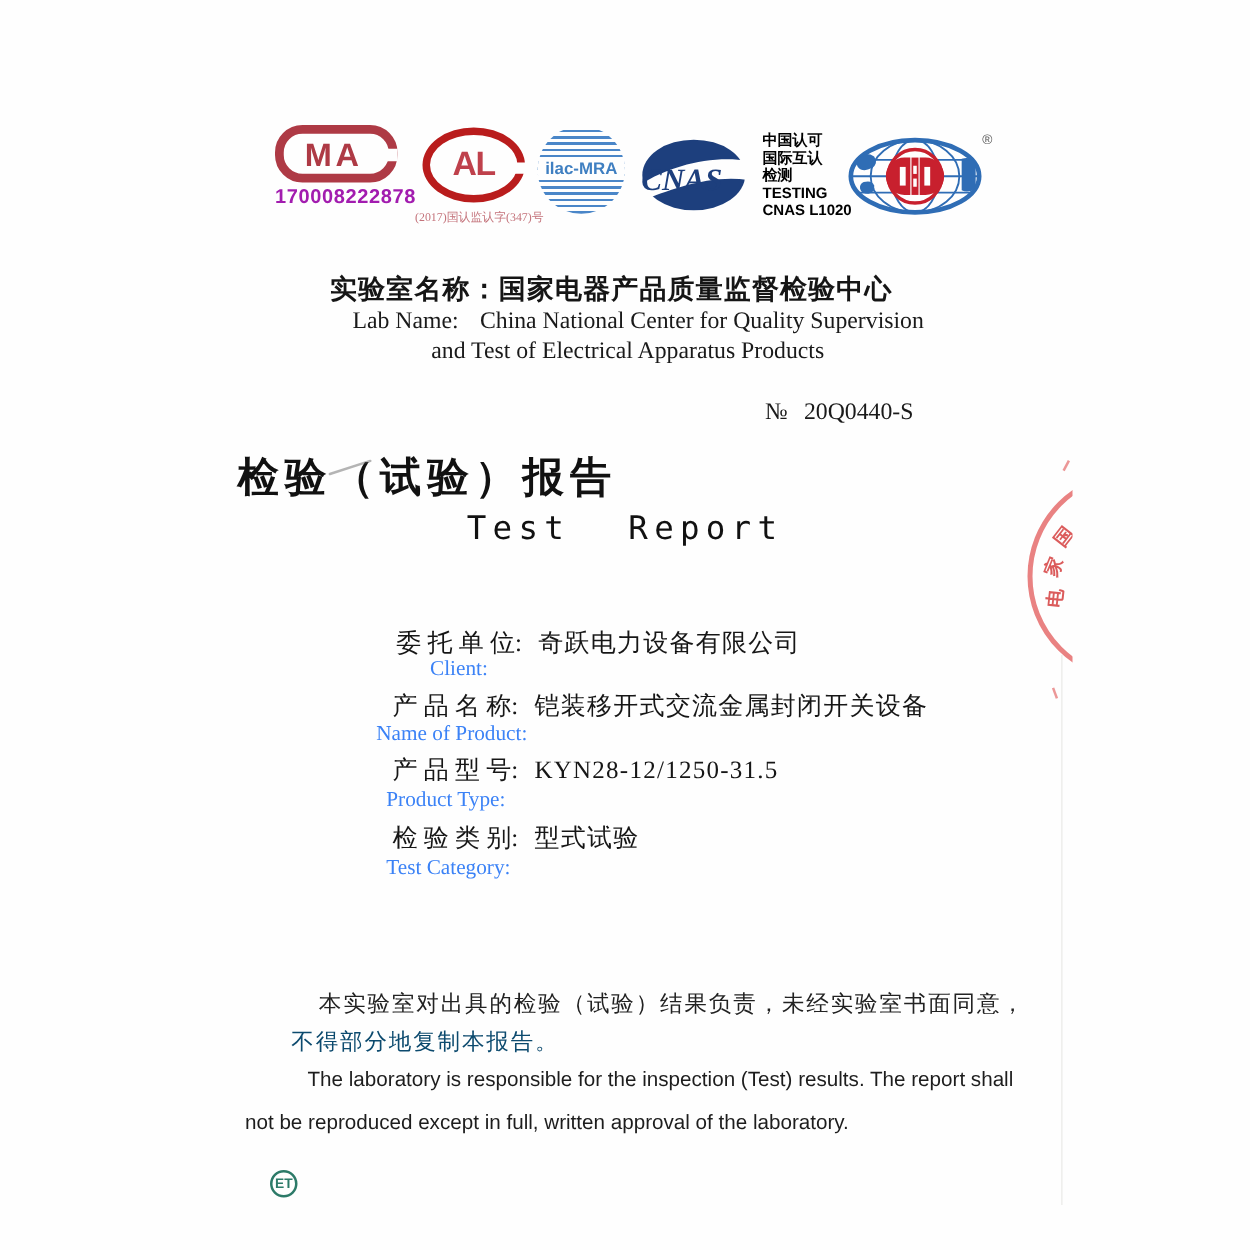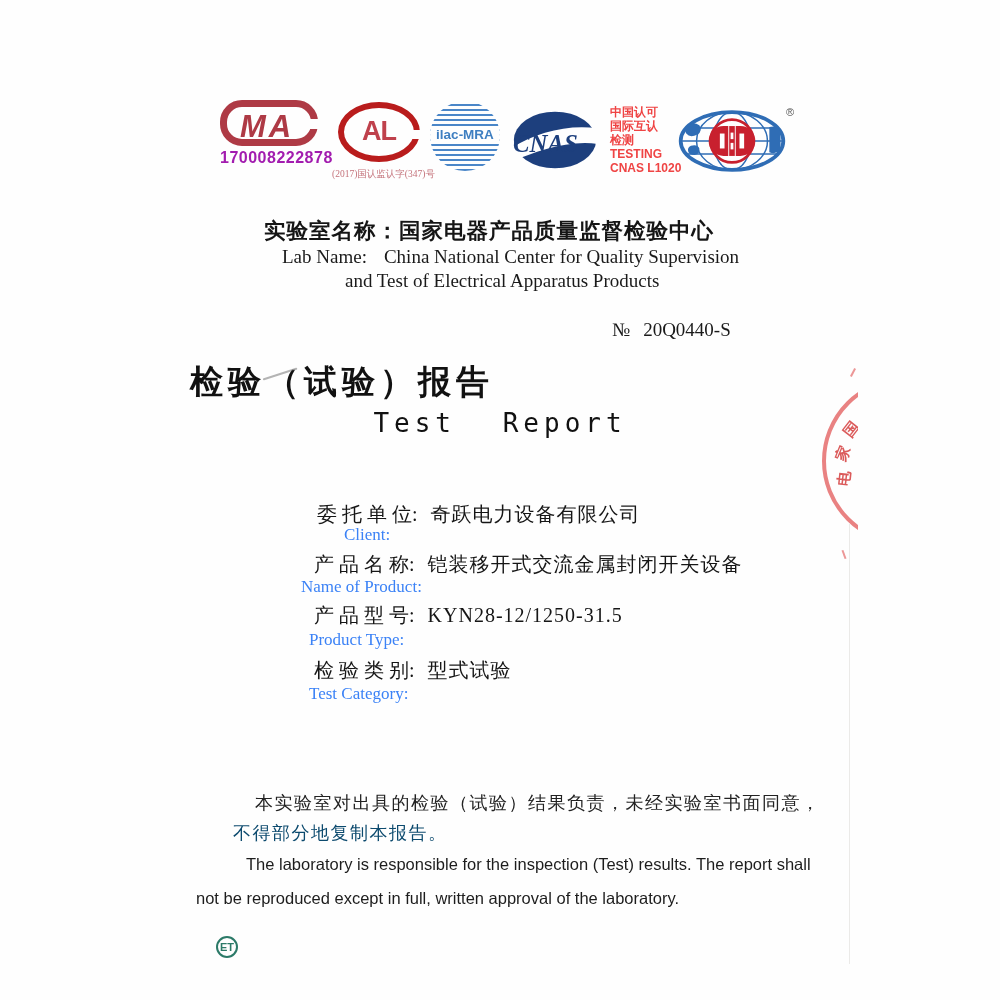--- a/index.html
+++ b/index.html
@@ -8,42 +8,42 @@
     background:#fefefe;overflow:hidden;
     font-family:"Liberation Serif", serif;color:#1c1c1c;
   }
   .abs{position:absolute;}
 
   
   .cma-wrap{left:220px;top:100px;width:112px;}
   .cma-c{position:relative;width:98px;height:46px;border:7px solid #ae3a45;border-radius:22px;box-sizing:border-box;}
   .cma-notch{position:absolute;right:-7px;top:12px;width:9px;height:10px;background:#fefefe;}
   .cma-letters{position:absolute;left:0;right:4px;top:2px;text-align:center;
-    font-family:"Liberation Sans",sans-serif;font-weight:bold;font-size:31px;color:#ae3a45;letter-spacing:3px;font-style:italic;}
+    font-family:"Liberation Sans",sans-serif;font-weight:bold;font-size:26px;color:#ae3a45;letter-spacing:3px;}
   .cma-number{margin-top:3px;font-family:"Liberation Sans",sans-serif;font-weight:bold;
     font-size:16px;color:#a21caf;letter-spacing:0.5px;}
 
   .al-wrap{left:338px;top:102px;width:100px;}
   .al-oval{position:relative;width:82px;height:60px;border:6px solid #b91c1c;border-radius:50%;box-sizing:border-box;}
   .al-notch{position:absolute;right:-6px;top:22px;width:8px;height:9px;background:#fefefe;}
   .al-letters{position:absolute;left:0;right:0;top:8px;text-align:center;
     font-family:"Liberation Sans",sans-serif;font-weight:bold;font-size:27px;color:#bf414c;letter-spacing:-1px;}
   .al-caption{margin-top:6px;margin-left:-6px;font-size:9.5px;color:#c4737b;white-space:nowrap;letter-spacing:0;}
 
   .ilac-wrap{left:430px;top:101px;width:72px;height:72px;}
   .ilac-circle{position:relative;width:70px;height:70px;border-radius:50%;overflow:hidden;
     background:repeating-linear-gradient(0deg,#4a86c8 0px,#4a86c8 2px,#fefefe 2px,#fefefe 5px);}
   .ilac-band{position:absolute;left:0;right:0;top:26px;height:17px;background:#fefefe;}
   .ilac-text{position:absolute;left:0;right:0;top:27px;text-align:center;
     font-family:"Liberation Sans",sans-serif;font-weight:bold;font-size:13.5px;color:#3f7fc1;letter-spacing:0;}
 
   .cnas-wrap{left:512px;top:110px;width:86px;height:60px;}
 
   .accred{left:610px;top:105px;width:70px;font-family:"Liberation Sans",sans-serif;
-    font-weight:bold;font-size:12px;line-height:14px;color:#ef4444;}
+    font-weight:bold;font-size:12px;line-height:14px;color:#000000;}
   .accred div{white-space:nowrap;}
 
   .globe-wrap{left:676px;top:108px;width:118px;height:68px;}
   .globe-reg{position:absolute;right:0px;top:-2px;font-size:11px;color:#555;
     font-family:"Liberation Sans",sans-serif;}
 
   
   .lab-zh{left:264px;top:216px;font-weight:bold;font-size:21.5px;letter-spacing:1px;color:#151515;
     font-family:"Liberation Sans",sans-serif;}
   .lab-en1{left:282px;top:246px;font-size:19px;display:flex;gap:17px;color:#1a1a1a;}

